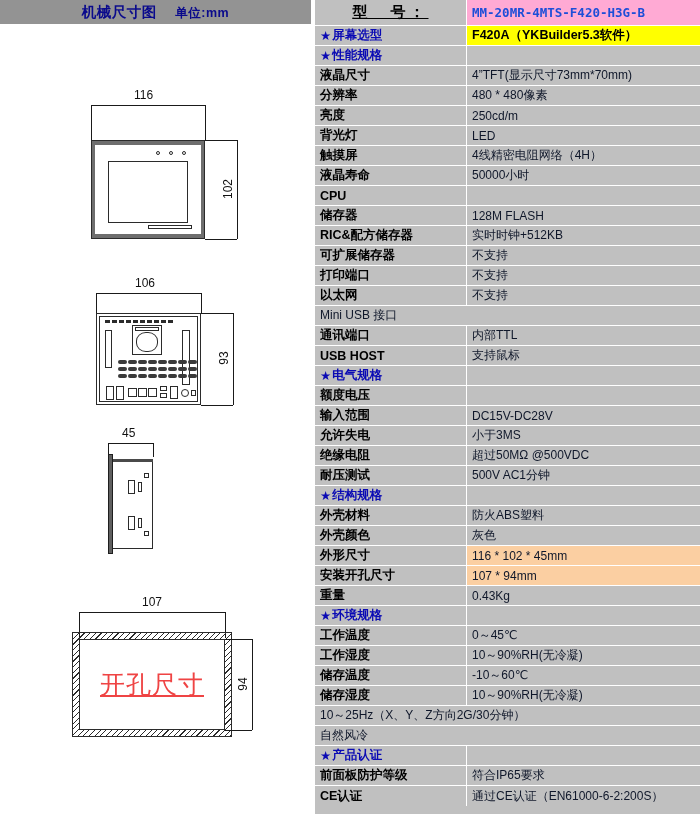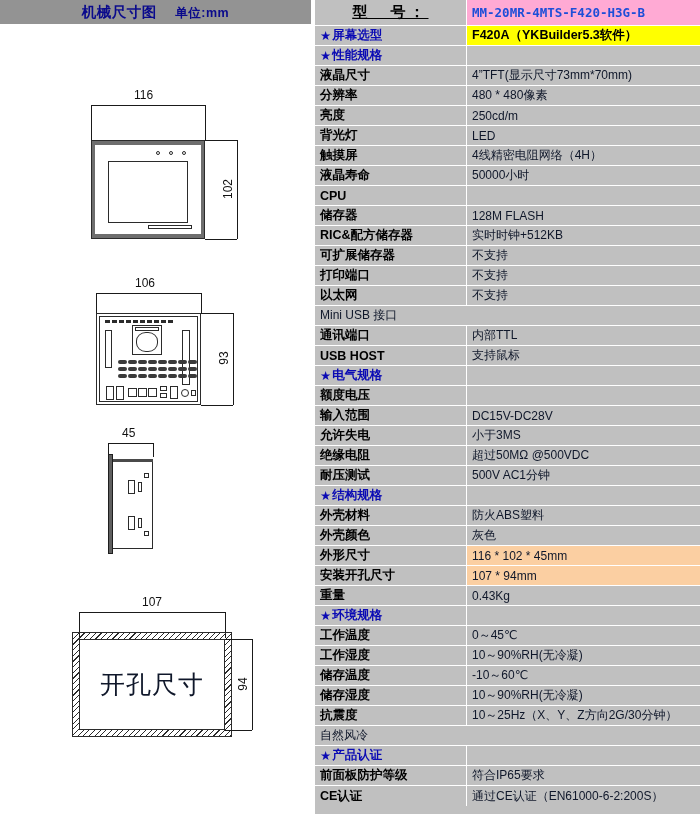--- a/index.html
+++ b/index.html
@@ -271,25 +271,26 @@
     left: 7px; top: 7px;
     width: 146px; height: 91px;
     background: #ffffff;
     border: 1px solid #2b2b2b;
     box-sizing: border-box;
     display: flex;
     align-items: center;
     justify-content: center;
   }
   .f4-label {
-    color: #0f172a;
+    color: #ef4444;
     font-size: 25px;
     font-family: "DejaVu Serif", "Liberation Serif", serif;
     letter-spacing: 1px;
     white-space: nowrap;
+    text-decoration: underline;
   }
 
   
   .spec-table {
     position: relative;
     flex: 1 1 auto;
     width: 387px;
     height: 814px;
     background: #c0c0c0;
     border-left: 2px solid #ffffff;
@@ -666,21 +667,20 @@
       </div>
       <div class="spec-row">
         <div class="cell-label">储存温度</div>
         <div class="cell-value">-10～60℃</div>
       </div>
       <div class="spec-row">
         <div class="cell-label">储存湿度</div>
         <div class="cell-value">10～90%RH(无冷凝)</div>
       </div>
       <div class="spec-row">
-        <div class="cell-label">抗震度</div>
         <div class="cell-value">10～25Hz（X、Y、Z方向2G/30分钟）</div>
       </div>
       <div class="spec-row">
         <div class="cell-value">自然风冷</div>
       </div>
       <div class="spec-row">
         <div class="cell-label section"><span class="star">★</span>产品认证</div>
         <div class="cell-value"></div>
       </div>
       <div class="spec-row">

